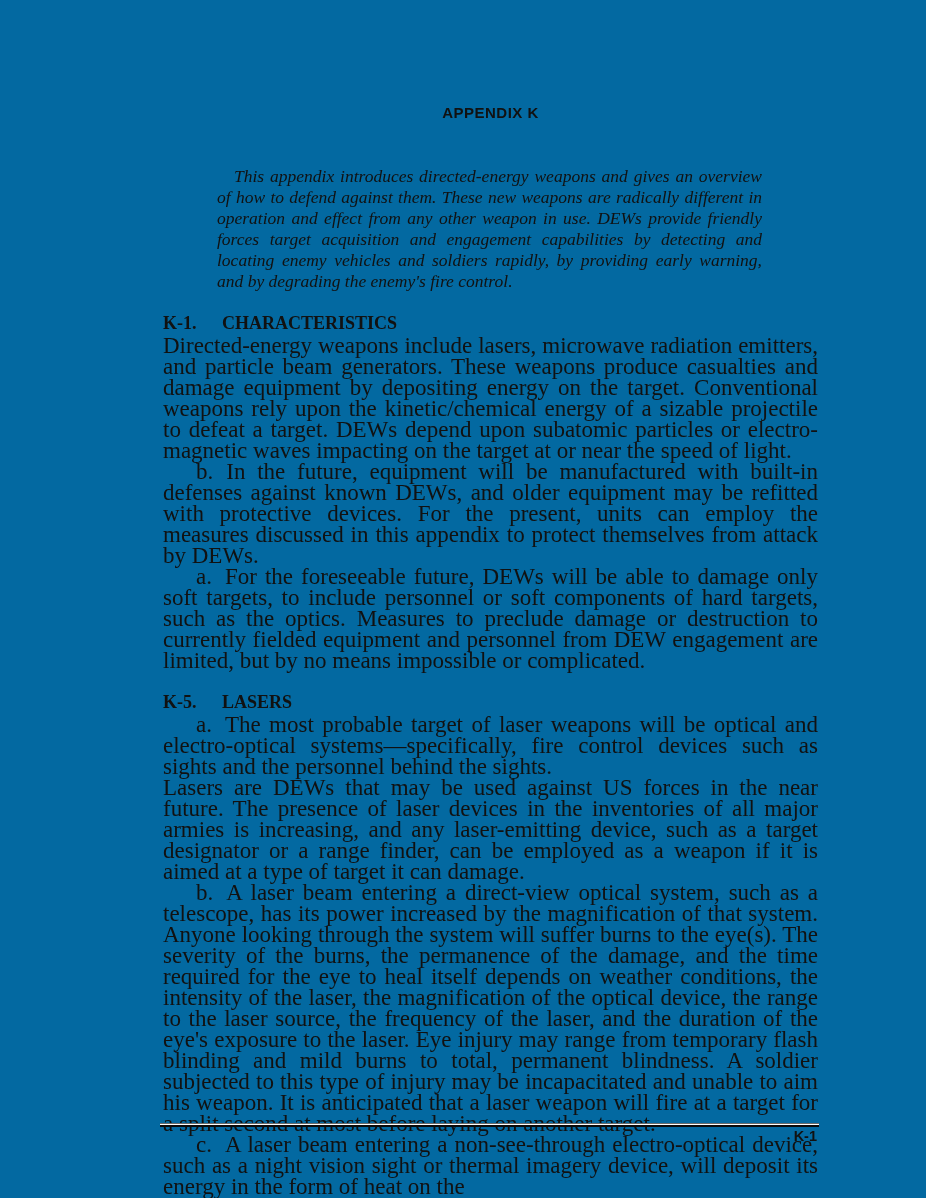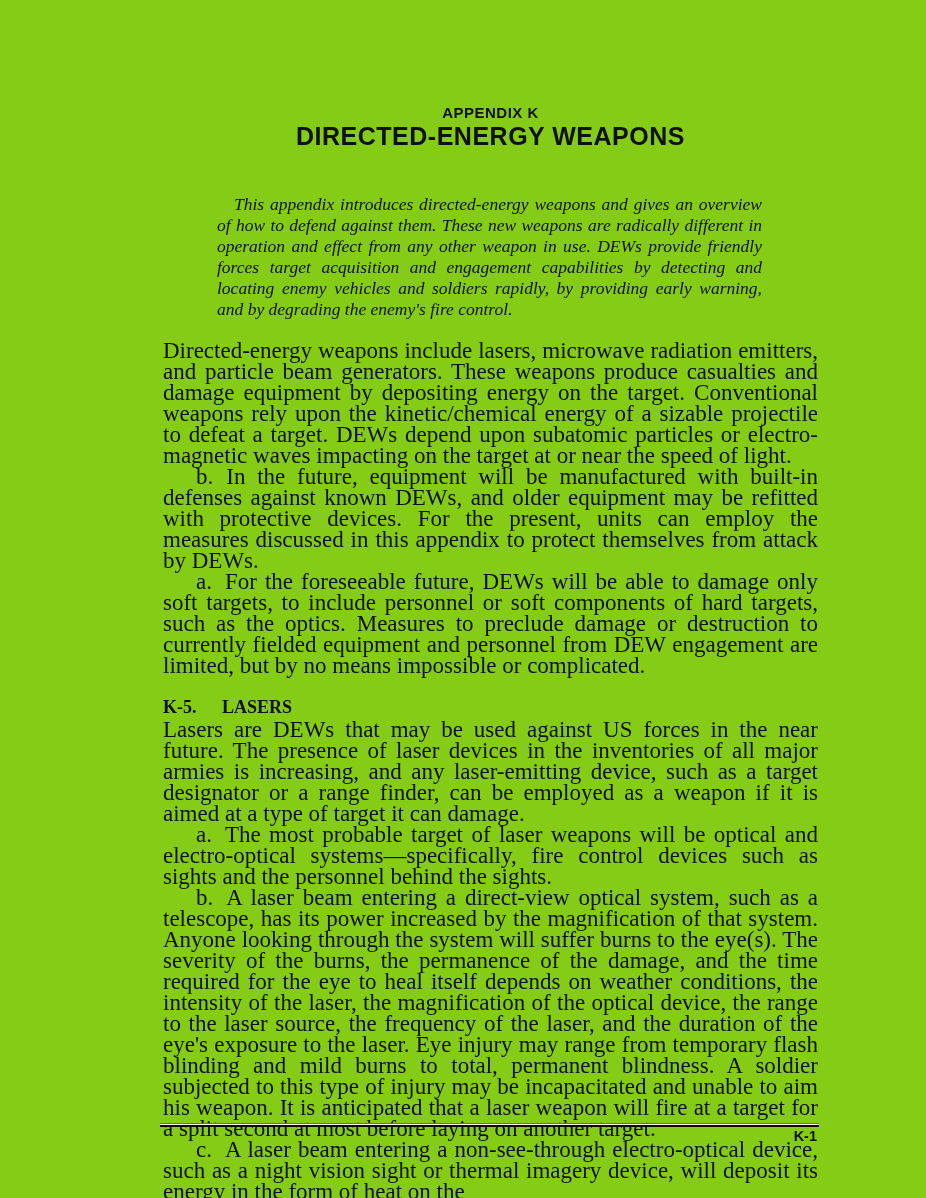--- a/index.html
+++ b/index.html
@@ -1,20 +1,20 @@
 <!DOCTYPE html>
 <html><head>
 <meta charset="utf-8">
 <style>
   html, body { margin: 0; padding: 0; background: #e8e8e8; }
   .page {
     position: relative;
     width: 926px;
     height: 1198px;
-    background: #84cc16;
+    background: #0369a1;
     color: #111111;
     overflow: hidden;
     font-family: "Liberation Serif", serif;
   }
   .content {
     position: absolute;
     left: 163px;
     top: 104px;
     width: 655px;
   }
@@ -82,43 +82,45 @@
   }
 </style>
 </head>
 <body>
 
 <div class="page">
   <div class="content">
 
     <div class="title-block">
       <div class="appendix-label">APPENDIX K</div>
-      <div class="doc-title">DIRECTED-ENERGY WEAPONS</div>
     </div>
 
     <p class="intro">This appendix introduces directed-energy weapons and gives an overview of how to defend against them. These new weapons are radically different in operation and effect from any other weapon in use. DEWs provide friendly forces target acquisition and engagement capabilities by detecting and locating enemy vehicles and soldiers rapidly, by providing early warning, and by degrading the enemy's fire control.</p>
 
     <div class="section">
+      <div class="section-heading">
+        <span class="section-number">K-1.</span><span>CHARACTERISTICS</span>
+      </div>
       <p class="body-para">Directed-energy weapons include lasers, microwave radiation emitters, and particle beam generators. These weapons produce casualties and damage equipment by depositing energy on the target. Conventional weapons rely upon the kinetic/chemical energy of a sizable projectile to defeat a target. DEWs depend upon subatomic particles or electro-magnetic waves impacting on the target at or near the speed of light.</p>
       <p class="body-para labeled">
         <span class="para-label">b.</span><span>In the future, equipment will be manufactured with built-in defenses against known DEWs, and older equipment may be refitted with protective devices. For the present, units can employ the measures discussed in this appendix to protect themselves from attack by DEWs.</span>
       </p>
       <p class="body-para labeled">
         <span class="para-label">a.</span><span>For the foreseeable future, DEWs will be able to damage only soft targets, to include personnel or soft components of hard targets, such as the optics. Measures to preclude damage or destruction to currently fielded equipment and personnel from DEW engagement are limited, but by no means impossible or complicated.</span>
       </p>
     </div>
 
     <div class="section">
       <div class="section-heading">
         <span class="section-number">K-5.</span><span>LASERS</span>
       </div>
-      <p class="body-para">Lasers are DEWs that may be used against US forces in the near future. The presence of laser devices in the inventories of all major armies is increasing, and any laser-emitting device, such as a target designator or a range finder, can be employed as a weapon if it is aimed at a type of target it can damage.</p>
       <p class="body-para labeled">
         <span class="para-label">a.</span><span>The most probable target of laser weapons will be optical and electro-optical systems—specifically, fire control devices such as sights and the personnel behind the sights.</span>
       </p>
+      <p class="body-para">Lasers are DEWs that may be used against US forces in the near future. The presence of laser devices in the inventories of all major armies is increasing, and any laser-emitting device, such as a target designator or a range finder, can be employed as a weapon if it is aimed at a type of target it can damage.</p>
       <p class="body-para labeled">
         <span class="para-label">b.</span><span>A laser beam entering a direct-view optical system, such as a telescope, has its power increased by the magnification of that system. Anyone looking through the system will suffer burns to the eye(s). The severity of the burns, the permanence of the damage, and the time required for the eye to heal itself depends on weather conditions, the intensity of the laser, the magnification of the optical device, the range to the laser source, the frequency of the laser, and the duration of the eye's exposure to the laser. Eye injury may range from temporary flash blinding and mild burns to total, permanent blindness. A soldier subjected to this type of injury may be incapacitated and unable to aim his weapon. It is anticipated that a laser weapon will fire at a target for a split second at most before laying on another target.</span>
       </p>
       <p class="body-para labeled">
         <span class="para-label">c.</span><span>A laser beam entering a non-see-through electro-optical device, such as a night vision sight or thermal imagery device, will deposit its energy in the form of heat on the</span>
       </p>
     </div>
 
   </div>
 

